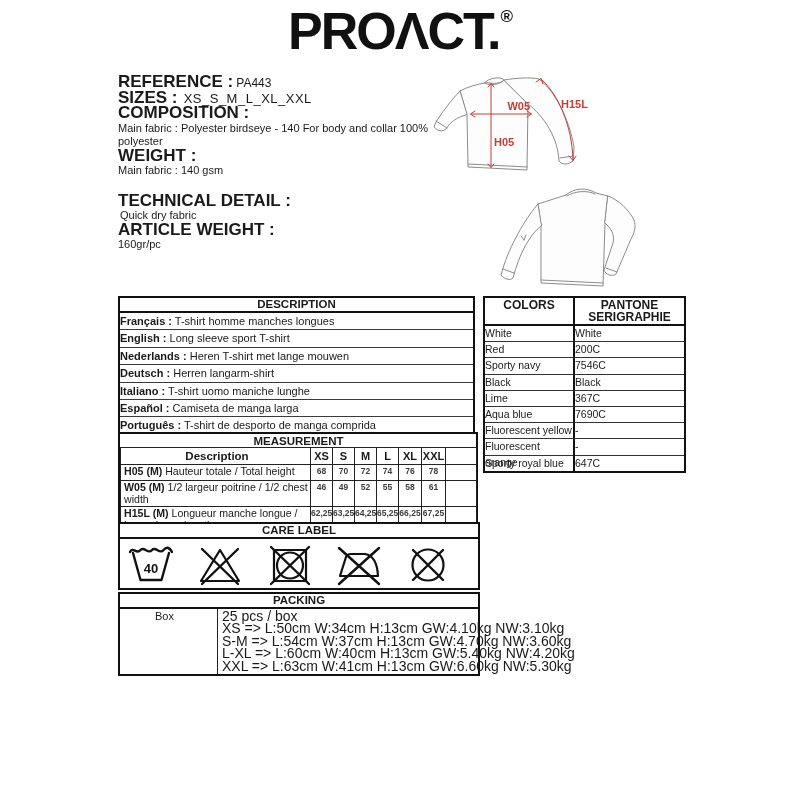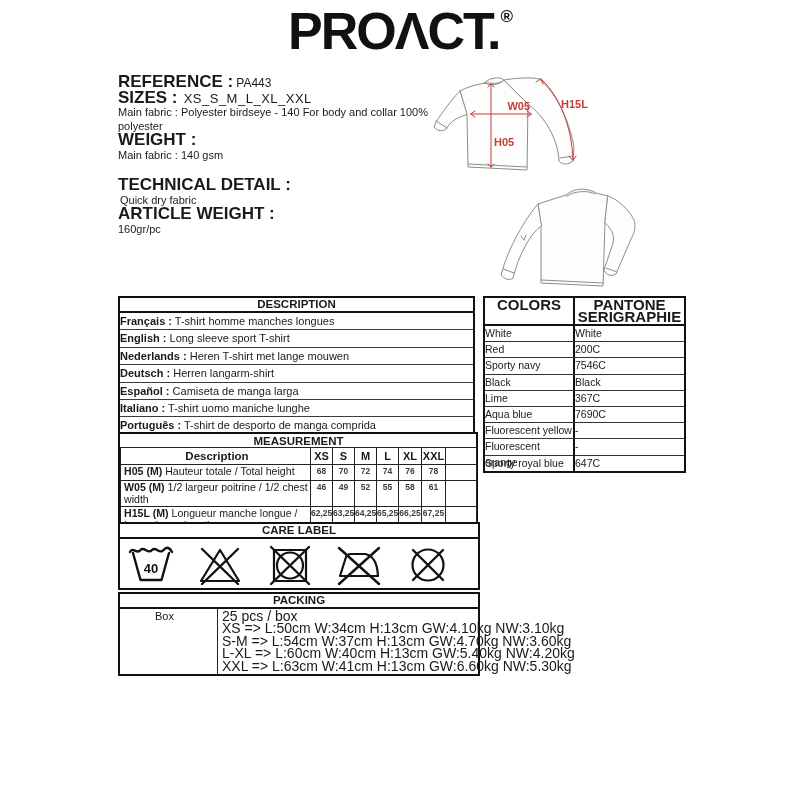--- a/index.html
+++ b/index.html
@@ -28,21 +28,21 @@
              line-height:13px;height:13px;}
 
   
   .desc-tbl{left:118px;top:296px;width:357px;}
   .desc-row{height:16.4px;line-height:16.4px;padding-left:0;font-size:11px;white-space:nowrap;overflow:hidden;}
   .desc-row:not(:last-child){border-bottom:1px solid #3a3a3a;}
 
   
   .col-tbl{left:483px;top:296px;width:203px;}
   .col-head{display:grid;grid-template-columns:88px 1fr;border-bottom:2px solid #111;}
-  .col-head > div{font-weight:bold;font-size:15px;line-height:12px;text-align:center;padding:1px 0;}
+  .col-head > div{font-weight:bold;font-size:12px;line-height:12px;text-align:center;padding:1px 0;}
   .col-head > div:last-child{border-left:2px solid #111;}
   .col-row{display:grid;grid-template-columns:88px 1fr;height:15.2px;}
   .col-row:not(:last-child){border-bottom:1px solid #333;}
   .col-row > div{font-size:10.5px;line-height:15.2px;}
   .col-row > div:last-child{border-left:2px solid #111;}
 
   
   .meas-wrap{left:118px;top:432px;width:360px;}
   table.meas{border-collapse:collapse;width:100%;table-layout:fixed;}
   table.meas td{border:1px solid #222;font-size:11px;padding:0 0 0 3px;vertical-align:middle;overflow:hidden;}
@@ -75,20 +75,21 @@
 
 <div class="page">
 
   <div class="logo">
     <span class="logo-word"><span>PRO</span><span class="logo-a">Λ</span><span>CT.</span></span><span class="logo-reg">®</span>
   </div>
 
   <div class="info">
     <div><b>REFERENCE :</b> <span class="ref-val">PA443</span></div>
     <div><b>SIZES :</b>&nbsp; <span class="sizes-val">XS_S_M_L_XL_XXL</span></div>
+    <div><b>COMPOSITION :</b></div>
     <div>Main fabric : Polyester birdseye - 140 For body and collar 100% polyester</div>
     <div><b>WEIGHT :</b></div>
     <div>Main fabric : 140 gsm</div>
     <div class="sec-gap"></div>
     <div><b>TECHNICAL DETAIL :</b></div>
     <div class="indent1">Quick dry fabric</div>
     <div><b>ARTICLE WEIGHT :</b></div>
     <div>160gr/pc</div>
   </div>
 
@@ -128,22 +129,22 @@
       <path fill="none" d="M43,53 l3,4 M46,57 l2,-5"></path>
     </g>
   </svg>
 
   <div class="tbl desc-tbl">
     <div class="tbl-title">DESCRIPTION</div>
     <div class="desc-row"><b>Français :</b> <span>T-shirt homme manches longues</span></div>
     <div class="desc-row"><b>English :</b> <span>Long sleeve sport T-shirt</span></div>
     <div class="desc-row"><b>Nederlands :</b> <span>Heren T-shirt met lange mouwen</span></div>
     <div class="desc-row"><b>Deutsch :</b> <span>Herren langarm-shirt</span></div>
+    <div class="desc-row"><b>Italiano :</b> <span>T-shirt uomo maniche lunghe</span></div>
     <div class="desc-row"><b>Español :</b> <span>Camiseta de manga larga</span></div>
-    <div class="desc-row"><b>Italiano :</b> <span>T-shirt uomo maniche lunghe</span></div>
     <div class="desc-row"><b>Português :</b> <span>T-shirt de desporto de manga comprida</span></div>
   </div>
 
   <div class="tbl col-tbl">
     <div class="col-head">
       <div>COLORS</div>
       <div><span>PANTONE</span><br><span>SERIGRAPHIE</span></div>
     </div>
     <div class="col-row">
         <div>White</div>

